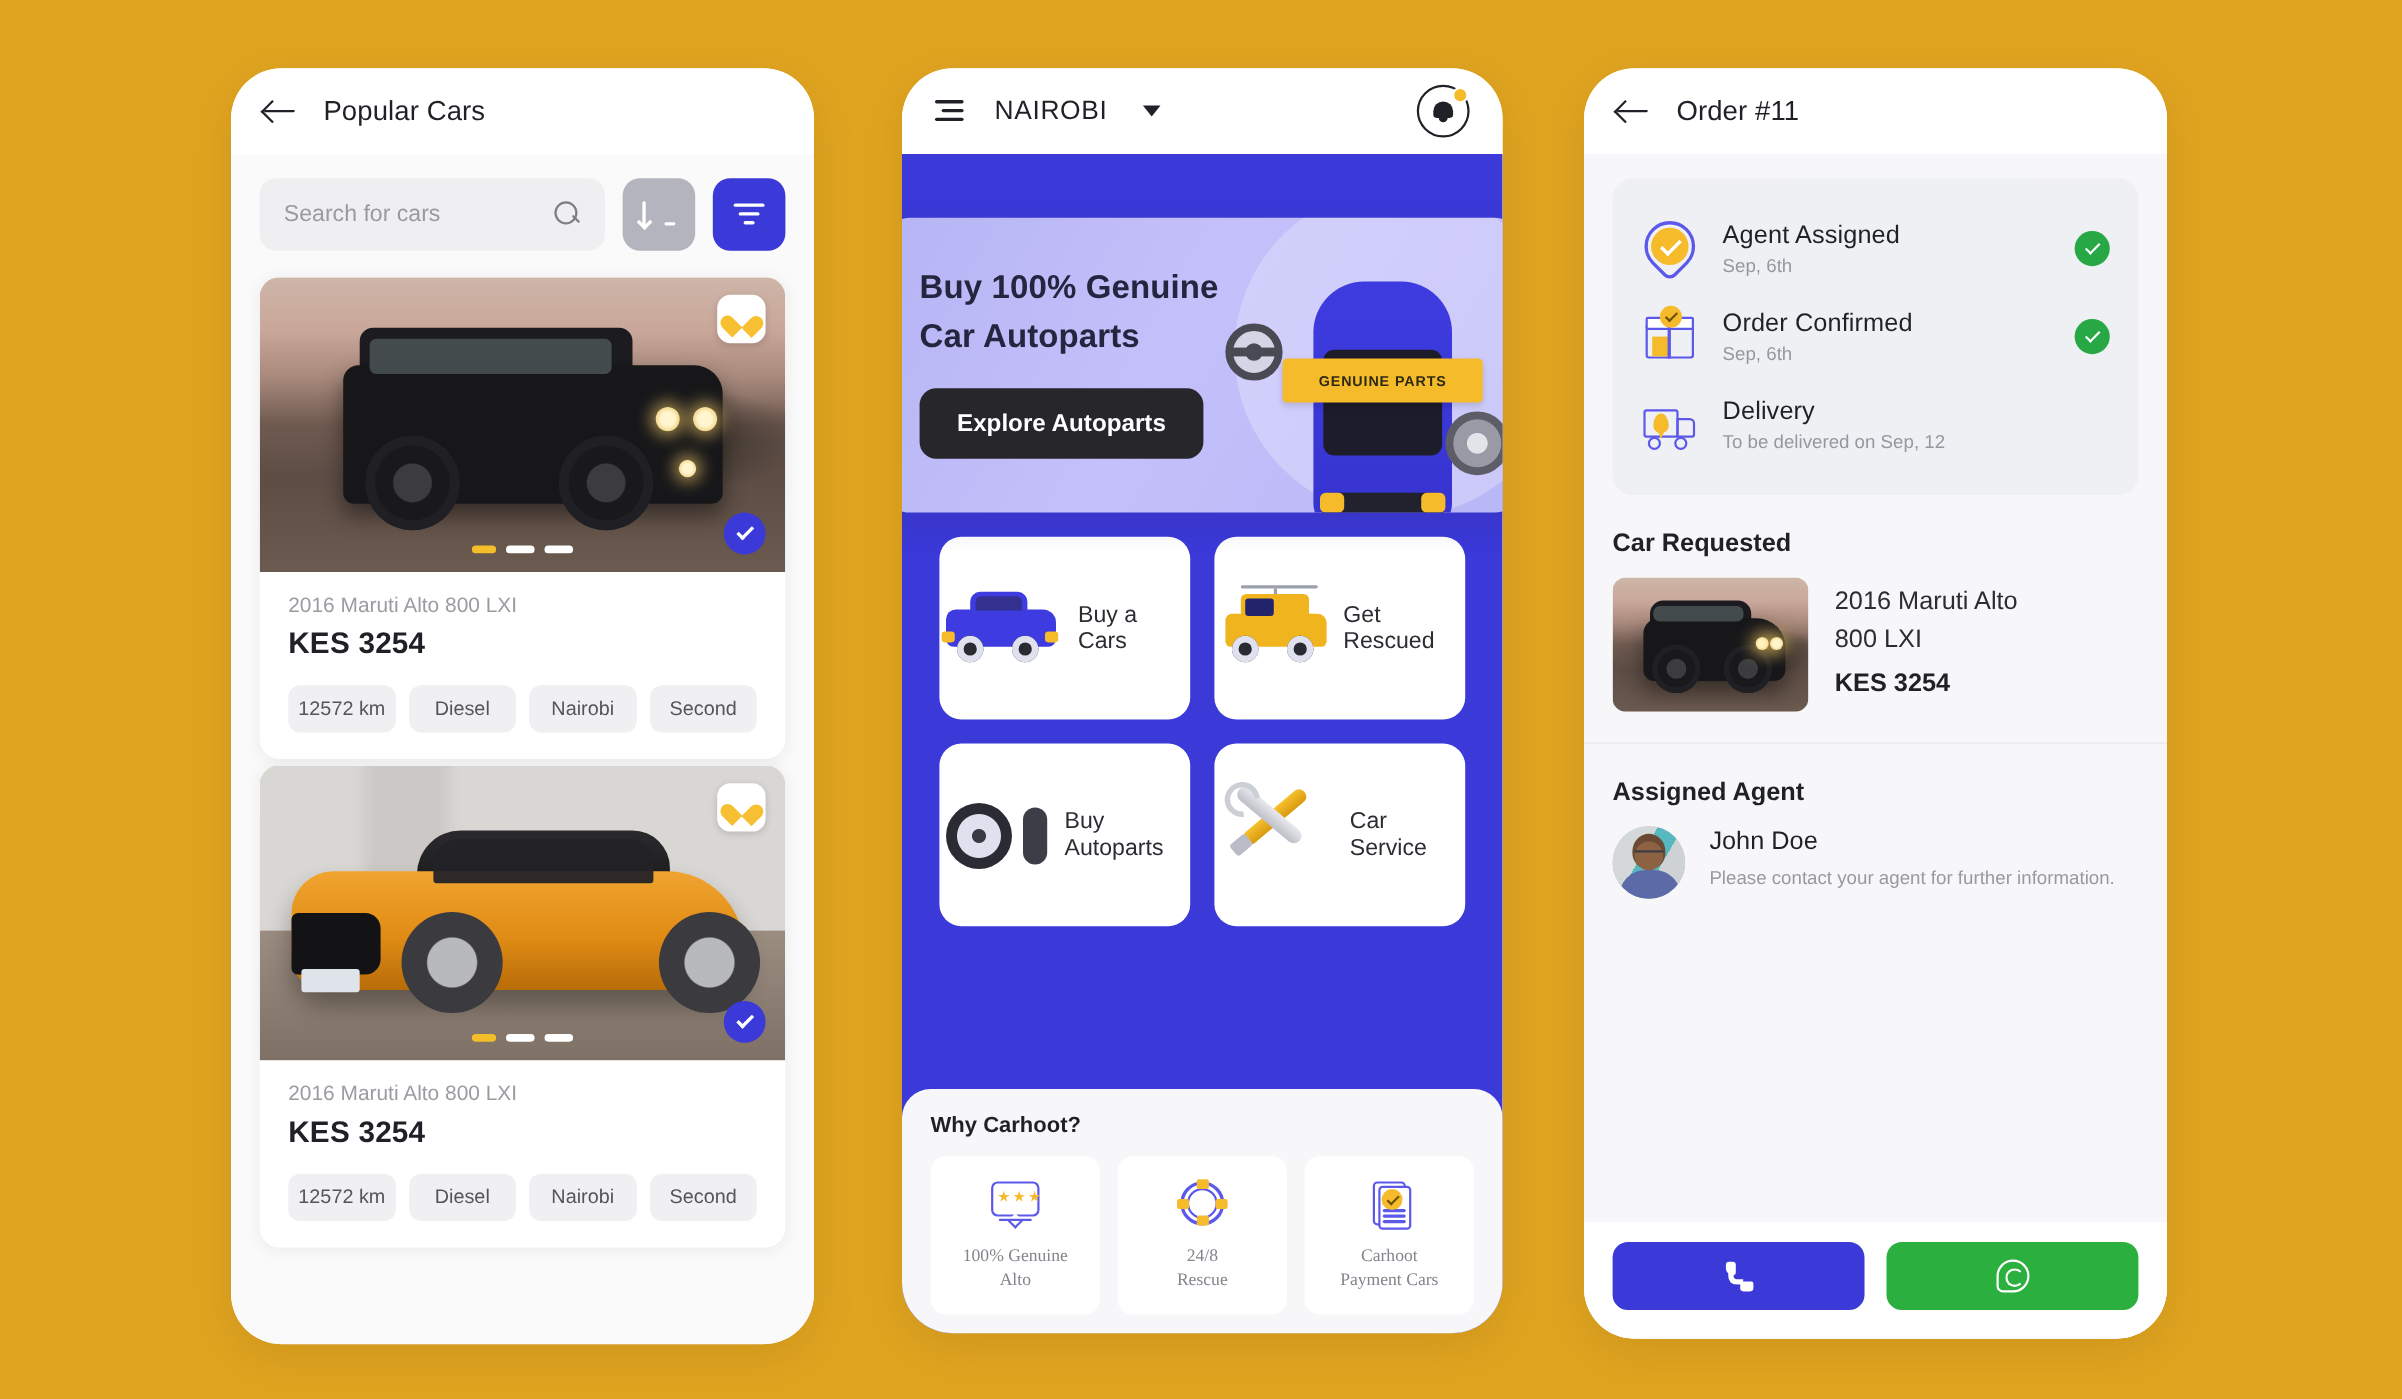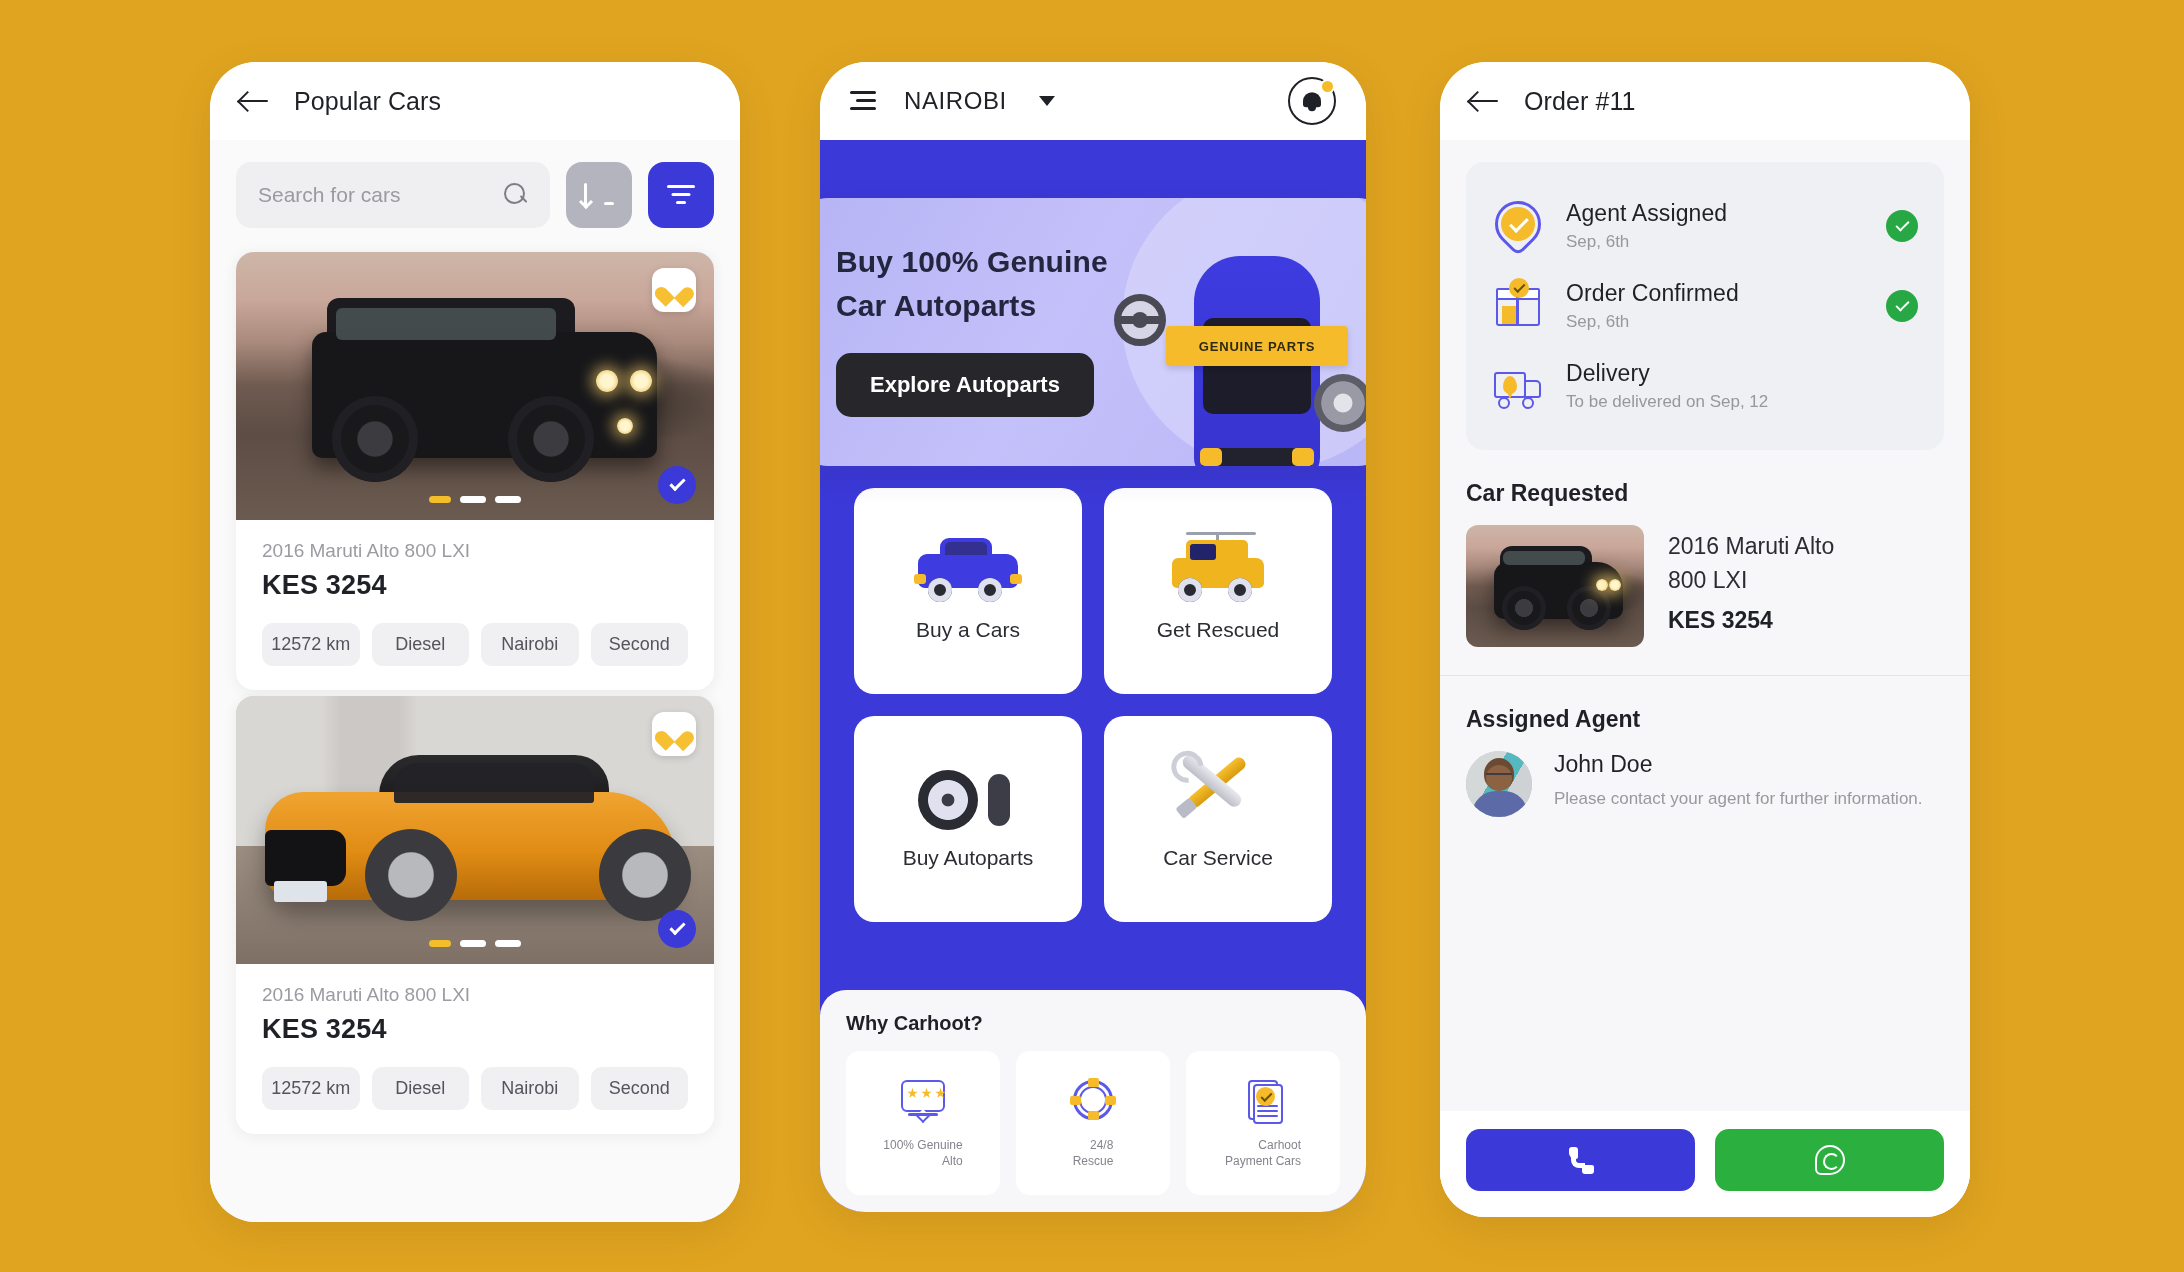--- a/index.html
+++ b/index.html
@@ -311,22 +311,22 @@
     border-radius:50%;
     background: radial-gradient(circle, #e3e3ea 0 22%, #9a9aa6 24% 52%, #5d5d68 54% 100%);
   }
 
   .tiles {
     position:absolute; left:0; top:348px; width:100%;
     padding: 0 34px; display:grid; grid-template-columns:1fr 1fr;
     gap: 22px 22px; z-index:2;
   }
   .tile {
-    background:#fff; border-radius:20px; height:206px;
-    display:flex; flex-direction:column; align-items:center; justify-content:center;
+    background:#fff; border-radius:20px; height:166px;
+    display:flex; align-items:center; justify-content:center;
     gap: 16px;
   }
   .tile .lbl { font-size:21px; color:#2b2d33; }
   .tile .art { height:62px; width:112px; position:relative; }
 
   .t-car { position:absolute; left:6px; top:14px; width:100px; height:34px; background:#3e3ce0; border-radius:9px 12px 7px 7px; }
   .t-car::before { content:""; position:absolute; left:22px; top:-16px; width:52px; height:20px; background:#3e3ce0; border-radius:9px 9px 0 0; }
   .t-car::after { content:""; position:absolute; left:27px; top:-12px; width:42px; height:13px; background:#33308f; border-radius:5px 5px 0 0; }
   .t-wh { position:absolute; bottom:0; width:24px; height:24px; border-radius:50%; background:#2a2a33; box-shadow: inset 0 0 0 6px #dfe1ee; }
   .t-wh.a { left:16px; } .t-wh.b { left:66px; }
@@ -368,21 +368,21 @@
     background:#f7f7f9; border-radius: 26px 26px 0 0; padding: 22px 26px 0 26px;
     z-index: 3;
   }
   .why h3 { font-size:20px; color:#1f2127; font-weight:700; margin-bottom:16px; }
   .why-row { display:flex; gap:16px; }
   .why-card {
     flex:1; background:#fff; border-radius:14px; height:144px;
     display:flex; flex-direction:column; align-items:center; justify-content:center; gap:12px;
     padding: 0 6px;
   }
-  .why-card .cap { font-size:12px; color:#84848d; text-align:right; line-height:1.35; }
+  .why-card .cap { font-size:16px; color:#84848d; text-align:center; line-height:1.35;font-family:Liberation Serif, serif; }
   .w-ic { width:50px; height:48px; position:relative; }
   .w-chat {
     position:absolute; left:3px; top:3px; width:44px; height:32px;
     border:2.6px solid #5b58ea; border-radius:6px;
   }
   .w-chat-tail {
     position:absolute; left:20px; top:34px; width:10px; height:10px;
     border-right:2.6px solid #5b58ea; border-bottom:2.6px solid #5b58ea;
     transform: rotate(45deg); background:#fff;
   }

